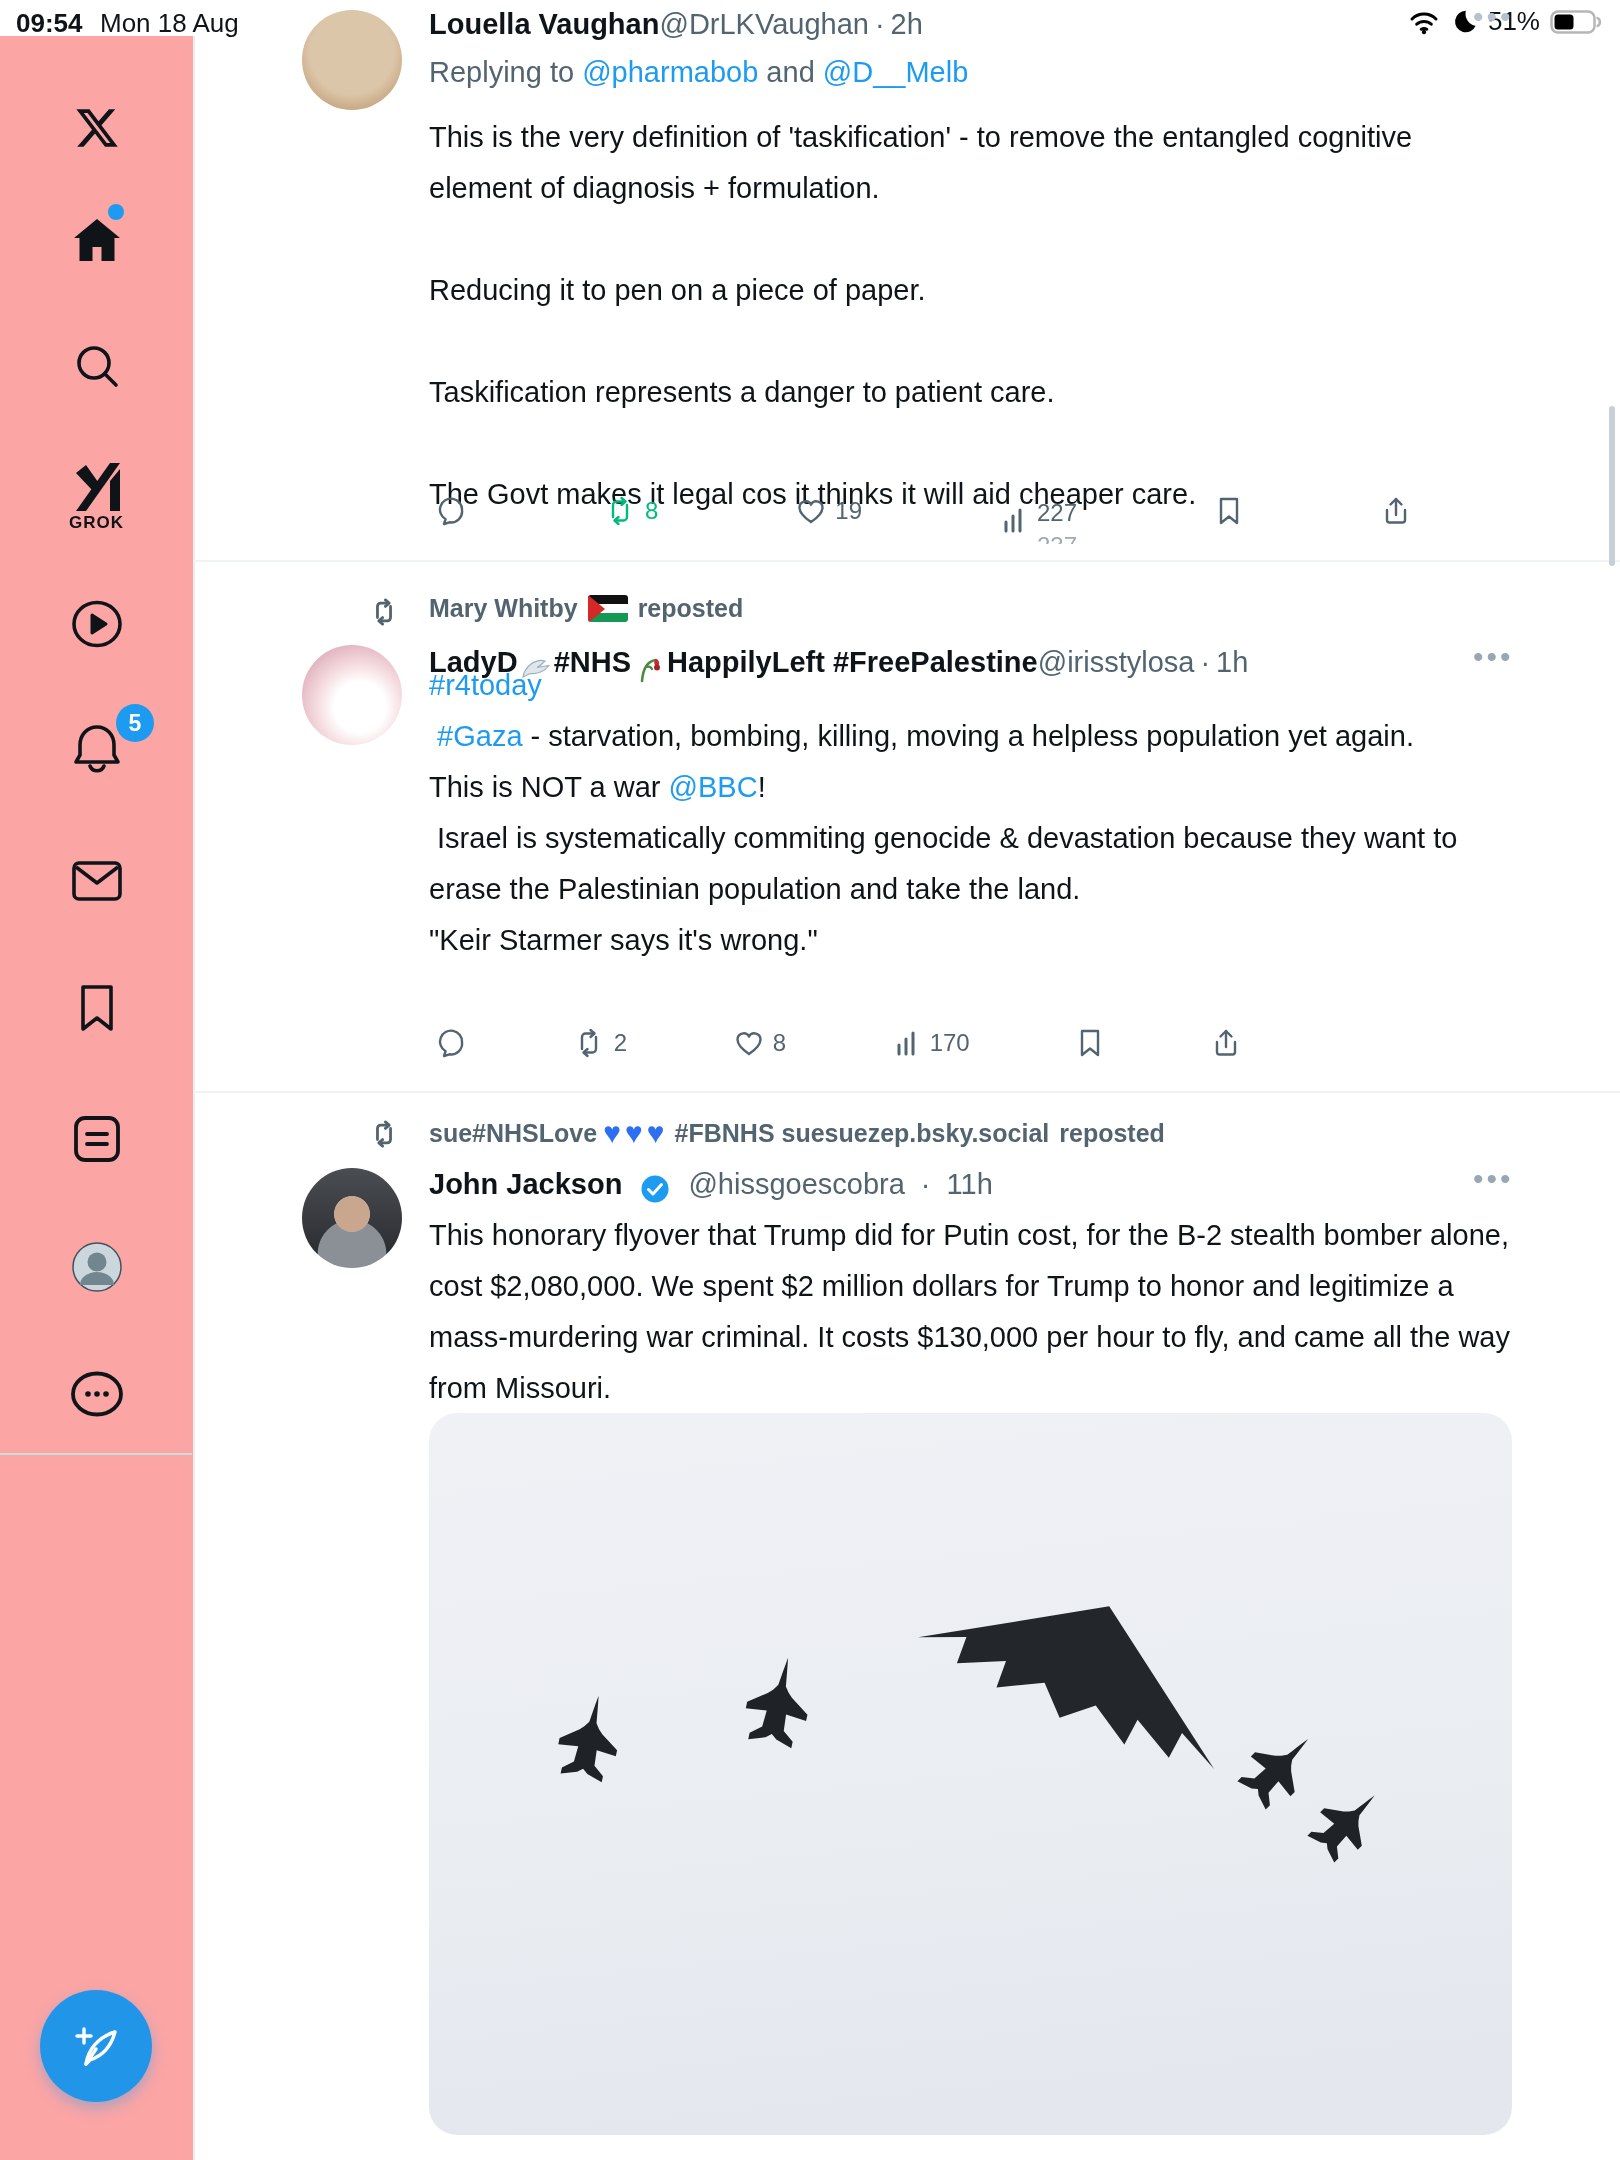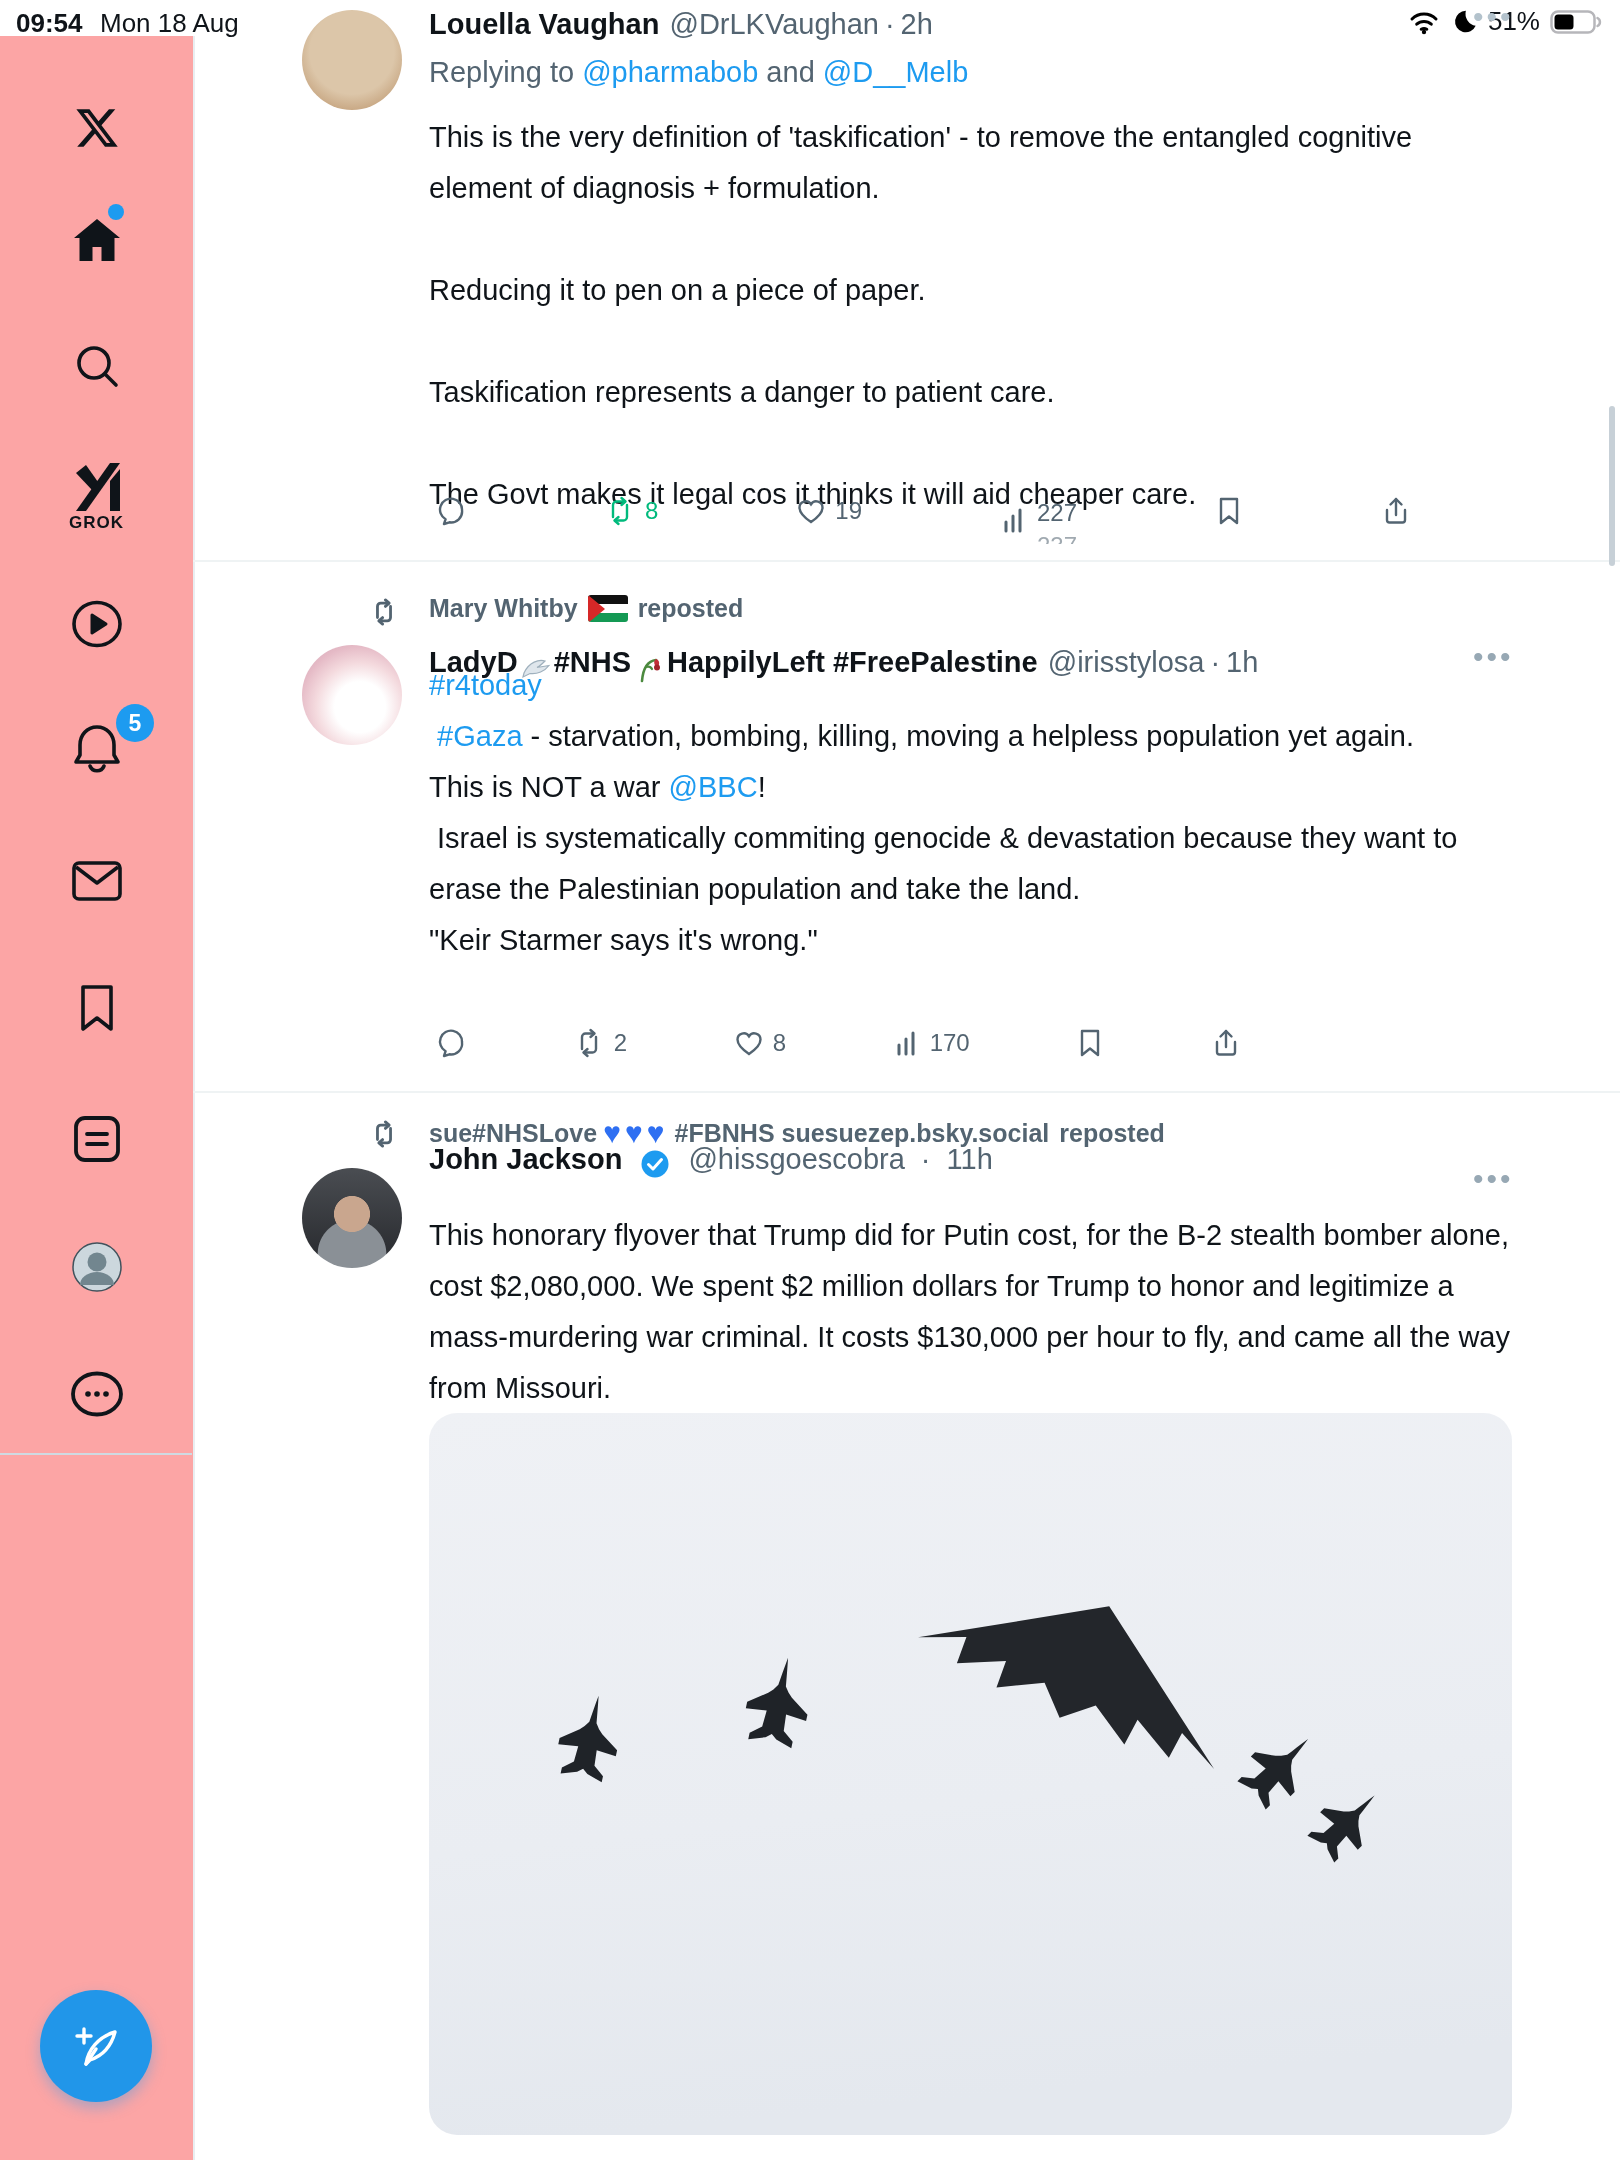--- a/index.html
+++ b/index.html
@@ -28,21 +28,21 @@
   .divider{position:absolute;left:0;width:1427px;height:2px;background:#eff3f4;}
   .avatar{position:absolute;left:109px;width:100px;height:100px;border-radius:50%;overflow:hidden;}
   .av1{background:radial-gradient(circle at 50% 42%,#dcc6a9 0 55%,#c5a37e 80%,#a9805c 100%);}
   .av2{background:radial-gradient(circle at 58% 62%,#ffffff 0 30%,#f4dade 52%,#e5bac6 72%,#cfa0b2 100%),
                   linear-gradient(135deg,#aebfd2,#fff);}
   .av3{background:radial-gradient(circle at 50% 46%,#c9a68e 0 24%,rgba(201,166,142,0) 25%),
                   radial-gradient(circle at 50% 86%,#8a9096 0 34%,rgba(138,144,150,0) 35%),
                   linear-gradient(180deg,#4a4d52,#26282c);}
   .t-head{position:absolute;left:236px;height:42px;font-size:29px;display:flex;align-items:baseline;white-space:nowrap;}
   .name{font-weight:700;color:#0f1419;}
-  .handle{color:#536471;font-weight:400;margin-left:10px;}
+  .handle{color:#536471;font-weight:400;}
   .sep{color:#536471;margin:0 6px;}
   .time{color:#536471;}
   .more-btn{position:absolute;left:1280px;width:60px;font-size:30px;letter-spacing:3px;color:#97a8b4;cursor:pointer;}
   .replying{position:absolute;left:236px;font-size:29px;color:#536471;}
   .body{position:absolute;left:236px;width:1092px;font-size:29px;line-height:51px;white-space:pre-wrap;color:#0f1419;}
   .link{color:#1d9bf0;}
   .banner{position:absolute;left:176px;display:flex;align-items:center;font-size:25px;font-weight:700;color:#536471;white-space:nowrap;cursor:pointer;}
   .banner .txt{margin-left:32px;}
   .banner .sfx{margin-left:10px;}
   .hearts{color:#2e6ff2;font-size:30px;letter-spacing:4px;margin:0 6px;}
@@ -390,21 +390,21 @@
             <path d="M23,9 V21 a3.5,3.5 0 0 1 -3.5,3.5 H11"></path>
             <path d="M14.5,28 L10.5,24.5 L14.5,21"></path>
           </svg>
         </span>
       <span class="txt" style="margin-left:60px;">sue#NHSLove</span>
       <span class="hearts">♥♥♥</span>
       <span>#FBNHS suesuezep.bsky.social</span>
       <span class="sfx">reposted</span>
     </div>
     <div class="avatar av3" style="top:1168px;"></div>
-    <div class="t-head" style="top:1143px;gap:10px;">
+    <div class="t-head" style="top:1168px;gap:10px;">
       <span class="name">John Jackson</span>
       <span class="vbadge">
         <svg width="30" height="30" viewBox="0 0 30 30">
             <circle cx="15" cy="15" r="13.5" fill="#1d9bf0"></circle>
             <path d="M8.5,15.5 L13,20 L21.5,10.5" fill="none" stroke="#fff" stroke-width="3" stroke-linecap="round" stroke-linejoin="round"></path>
           </svg>
       </span>
       <span class="handle" style="margin-left:4px;">@hissgoescobra</span>
       <span class="sep">·</span>
       <span class="time">11h</span>

